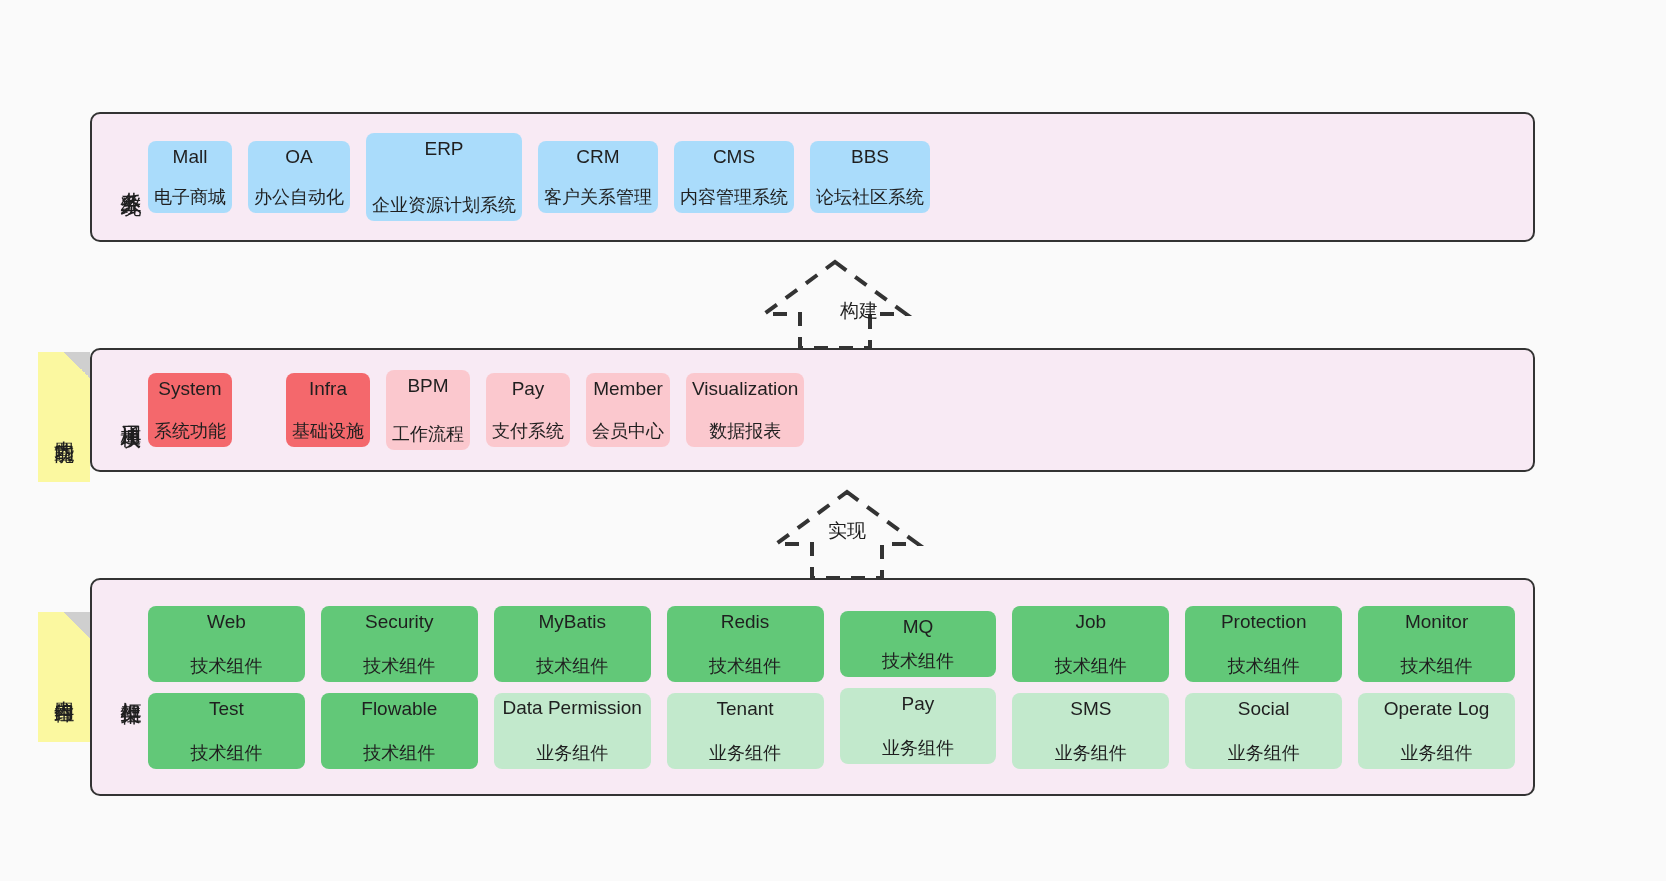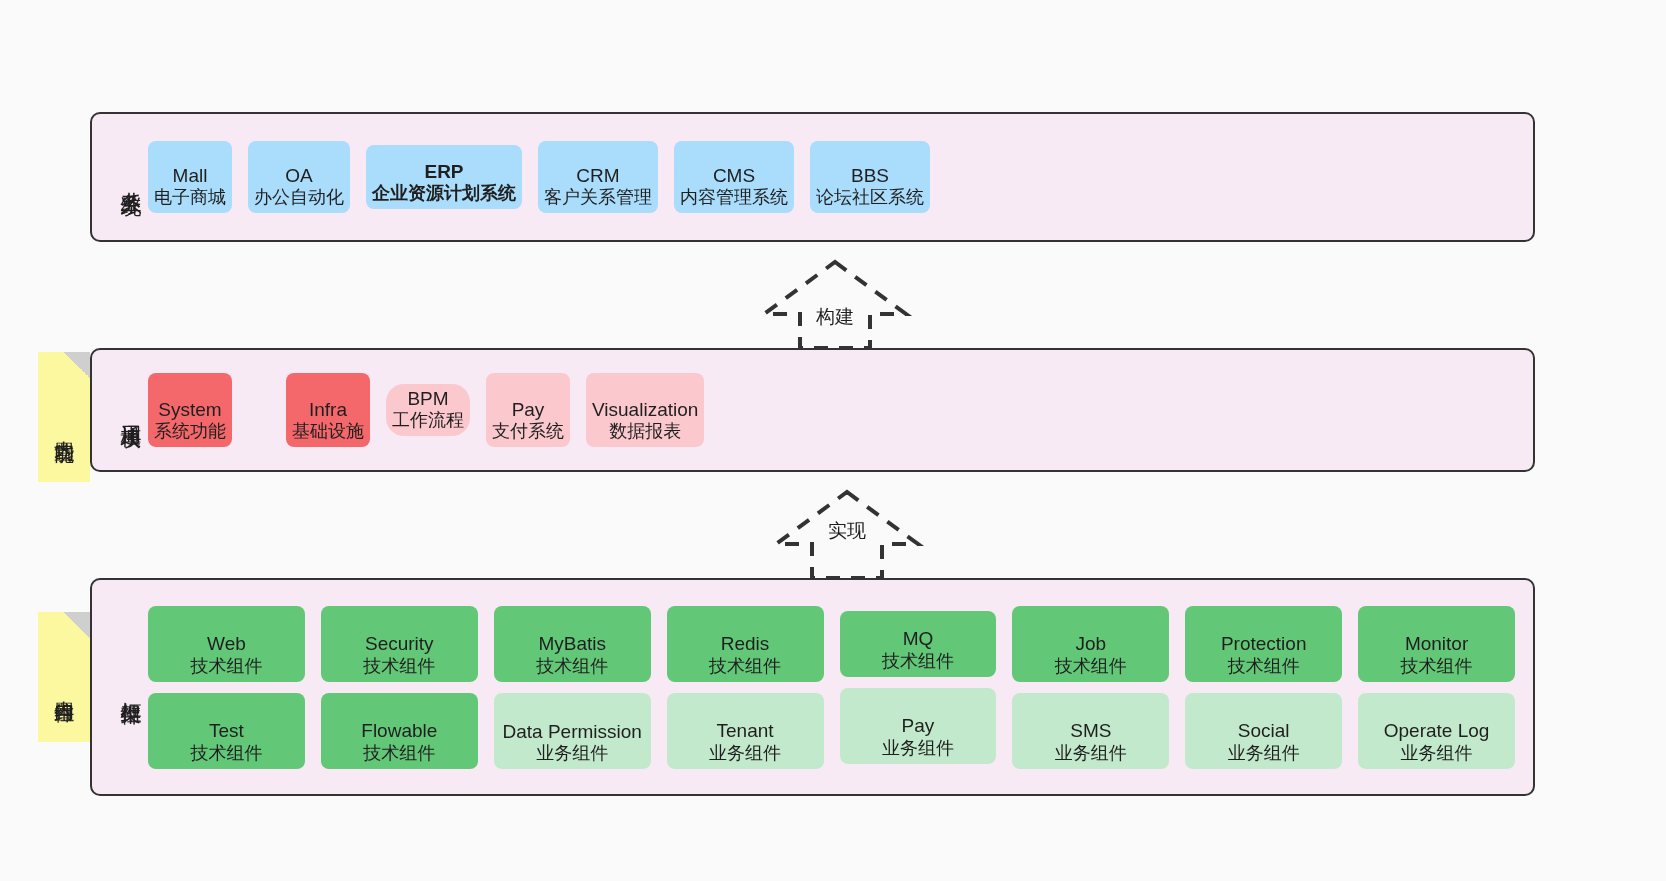--- a/index.html
+++ b/index.html
@@ -59,21 +59,21 @@
     height: 100%;
     justify-content: center;
   }
 
   
   .node {
     border-radius: 8px;
     display: flex;
     flex-direction: column;
     align-items: center;
-    justify-content: flex-end;
+    justify-content: space-between;
     text-align: center;
     color: #1f1f1f;
     line-height: 1.22;
     padding: 4px 6px;
   }
   .node .en { font-size: 19px; }
   .node .cn { font-size: 18px; }
 
   .blue   { background: #aadcfb; }
   .red    { background: #f4686c; }
@@ -129,21 +129,21 @@
     <div class="layer-title">业务系统</div>
     <div class="layer-body">
       <div class="node blue" style="height:72px;">
         <span class="en">Mall</span>
         <span class="cn">电子商城</span>
       </div>
       <div class="node blue" style="height:72px;">
         <span class="en">OA</span>
         <span class="cn">办公自动化</span>
       </div>
-      <div class="node blue" style="height:64px;font-weight:bold;">
+      <div class="node blue" style="height:88px;">
         <span class="en">ERP</span>
         <span class="cn">企业资源计划系统</span>
       </div>
       <div class="node blue" style="height:72px;">
         <span class="en">CRM</span>
         <span class="cn">客户关系管理</span>
       </div>
       <div class="node blue" style="height:72px;">
         <span class="en">CMS</span>
         <span class="cn">内容管理系统</span>
@@ -152,46 +152,50 @@
         <span class="en">BBS</span>
         <span class="cn">论坛社区系统</span>
       </div>
     </div>
   </div>
 
   <div class="arrow" style="left:760px; top:258px; width:150px; height:92px;">
     <svg width="150" height="92" viewBox="0 0 150 92">
       <path d="M 75 4 L 146 56 L 110 56 L 110 90 L 40 90 L 40 56 L 4 56 Z" fill="none" stroke="#333333" stroke-width="4" stroke-dasharray="14 11" stroke-linejoin="miter"></path>
     </svg>
-    <span class="arrow-label" style="top:46px;">构建</span>
+    <span class="arrow-label" style="top:40px;margin-left:24px;">构建</span>
   </div>
 
   <div class="sticky" style="left:38px; top:352px; width:52px; height:130px;">
     <span class="fold"></span>
     <span class="sticky-label">内置功能</span>
   </div>
 
   <div class="layer" id="layer-common" style="left:90px; top:348px; width:1445px; height:124px;">
     <div class="layer-title">通用模块</div>
     <div class="layer-body">
       <div class="node red" style="height:74px;">
         <span class="en">System</span>
         <span class="cn">系统功能</span>
       </div>
       <div class="node red" style="height:74px;margin-left:38px;">
         <span class="en">Infra</span>
         <span class="cn">基础设施</span>
       </div>
-      <div class="node pink" style="height:52px;border-radius:18px;">
+      <div class="node pink" style="height:80px;">
         <span class="en">BPM</span>
         <span class="cn">工作流程</span>
       </div>
       <div class="node pink" style="height:74px;">
         <span class="en">Pay</span>
         <span class="cn">支付系统</span>
+      </div>
+      <div class="node pink" style="height:74px;">
+        <span class="en">Member</span>
+        <span class="cn">会员中心</span>
       </div>
       <div class="node pink" style="height:74px;">
         <span class="en">Visualization</span>
         <span class="cn">数据报表</span>
       </div>
     </div>
   </div>
 
   <div class="arrow" style="left:772px; top:488px; width:150px; height:92px;">
     <svg width="150" height="92" viewBox="0 0 150 92">

